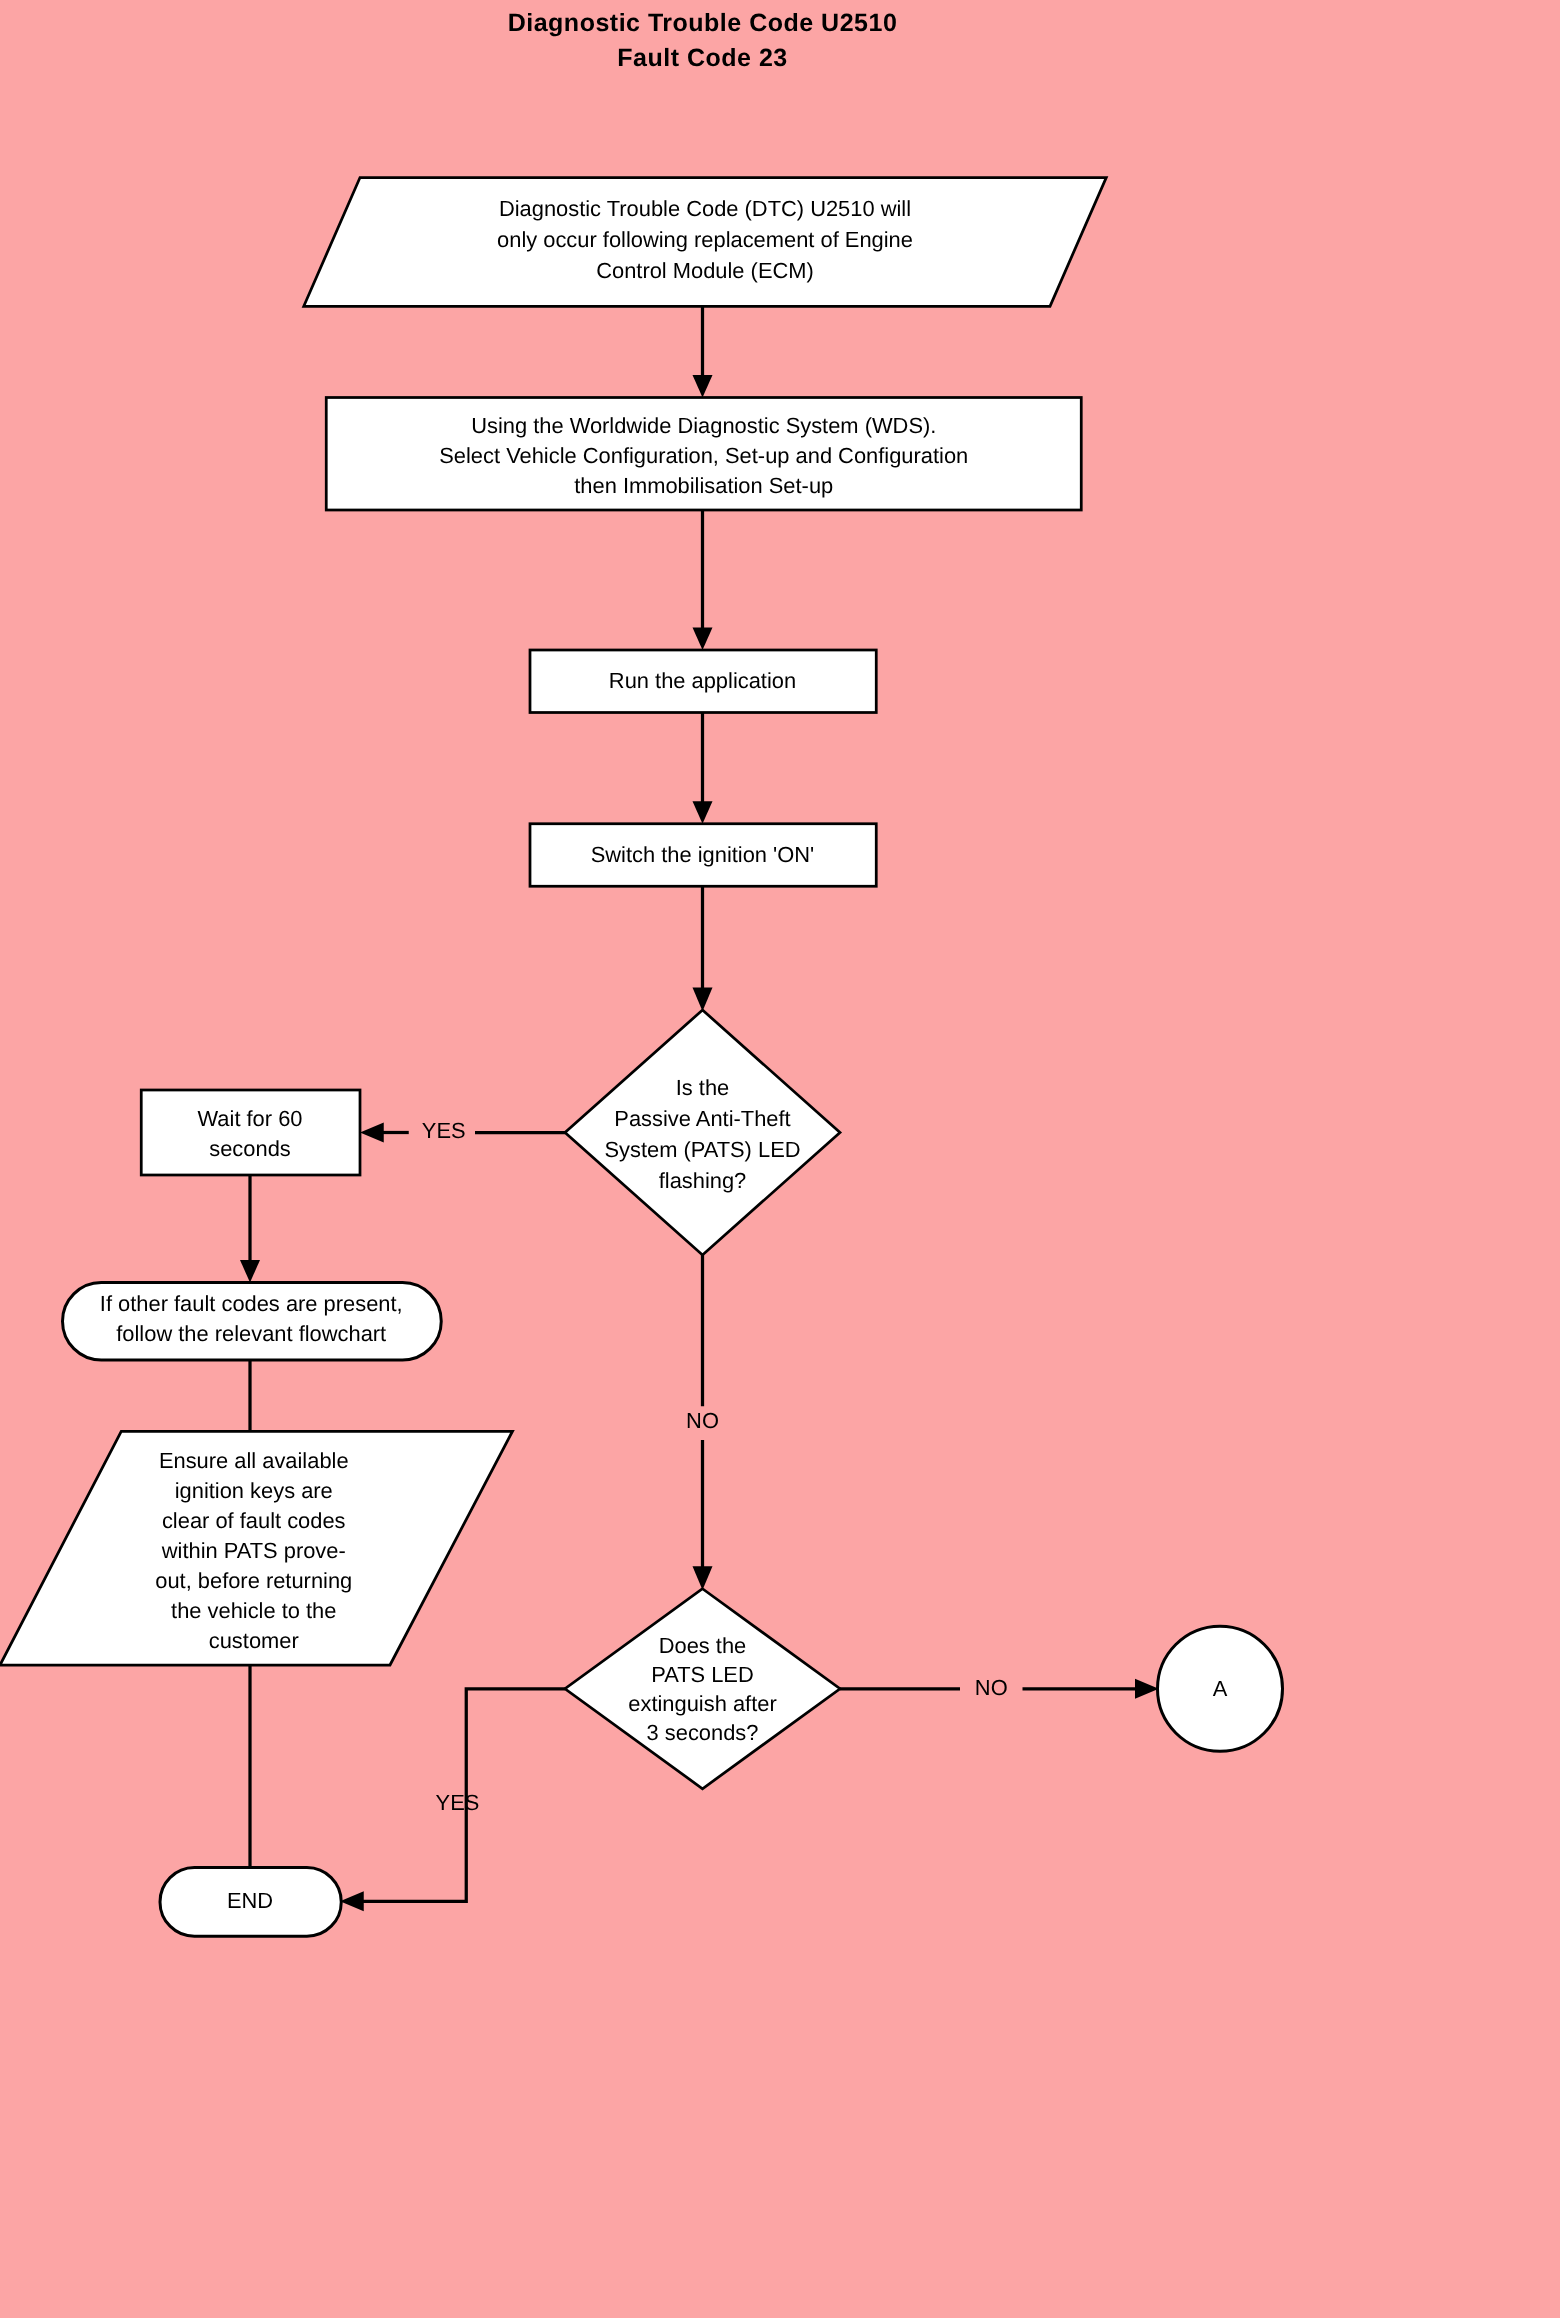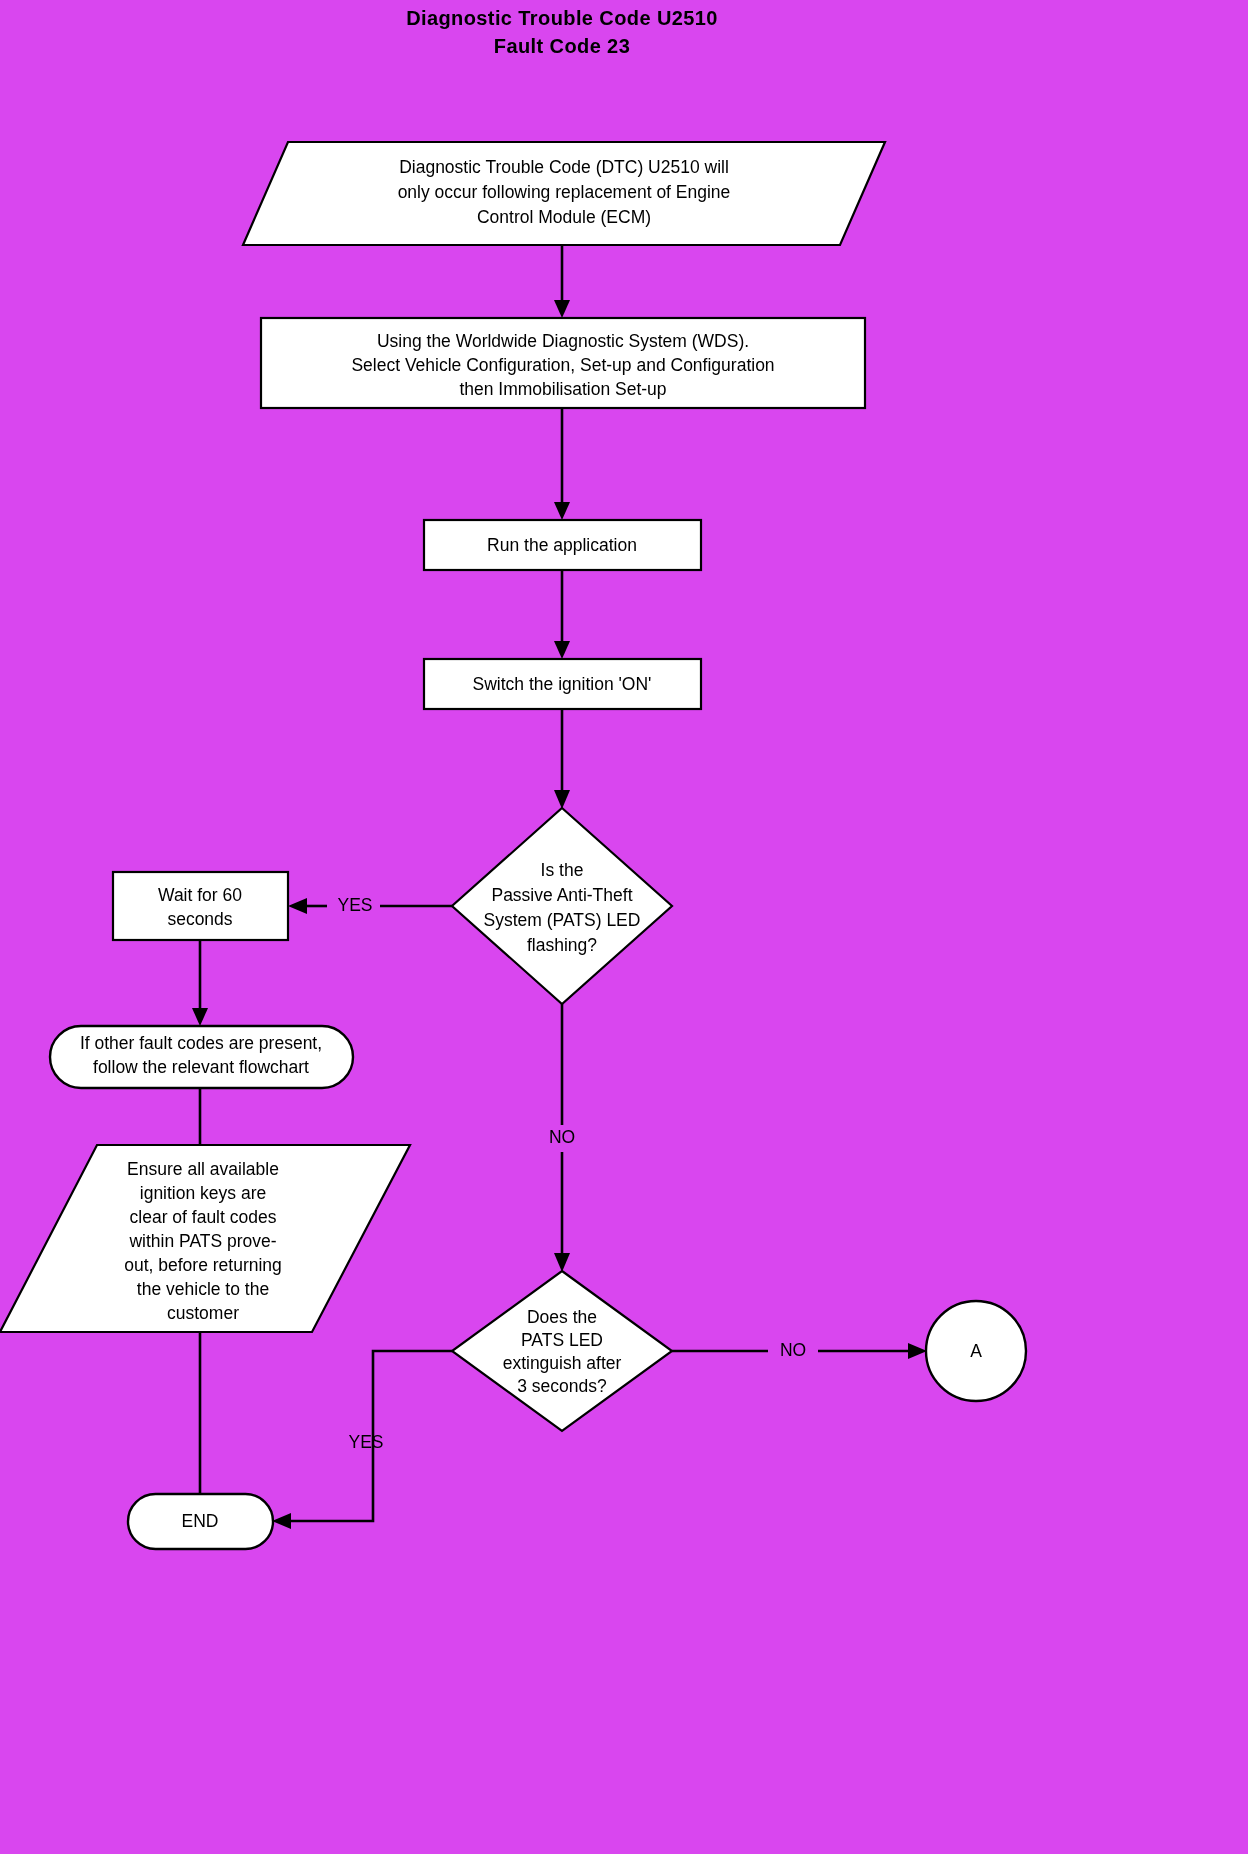--- a/index.html
+++ b/index.html
@@ -9,21 +9,21 @@
     background: #ffffff;
   }
   body {
     font-family: "Liberation Sans", sans-serif;
     color: #000000;
   }
   #page {
     position: relative;
     width: 1248px;
     height: 1854px;
-    background: #d946ef;
+    background: #fca5a5;
     overflow: hidden;
   }
   #chart-svg {
     position: absolute;
     left: 0;
     top: 0;
     width: 1248px;
     height: 1854px;
   }
   .node-shape {

